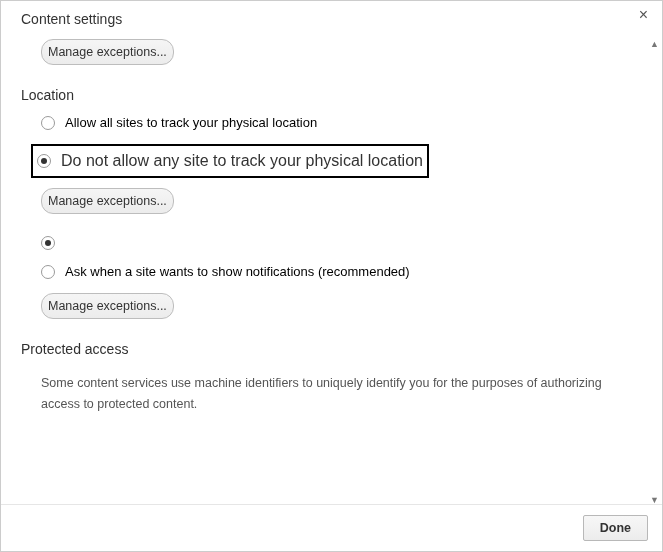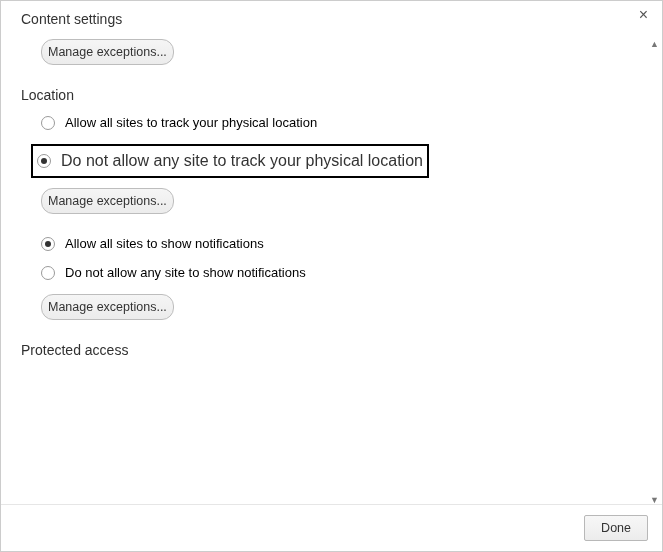--- a/index.html
+++ b/index.html
@@ -108,20 +108,21 @@
     font-size: 12.5px;
     color: #555;
     padding: 4px 0 0 20px;
     line-height: 1.7;
   }
   .footer {
     border-top: 1px solid #e6e6e6;
     padding: 10px 14px;
     display: flex;
     justify-content: flex-end;
+    font-weight: bold;
   }
   .done-btn {
     background: linear-gradient(#f7f7f7, #ececec);
     border: 1px solid #b8b8b8;
     border-radius: 2px;
     padding: 5px 16px;
     font-size: 12.5px;
     color: #333;
     cursor: pointer;
   }
@@ -172,36 +173,36 @@
       </div>
       <div class="btn">Manage exceptions...</div>
     </div>
 
     
     <div class="section">
       <div class="options">
 
         <div class="radio-row">
           <span class="radio selected"></span>
-          <span>Allow all sites to show notifications</span>
-        </div>
-
+        </div>
 
         <div class="radio-row">
           <span class="radio"></span>
-          <span>Do not allow any site to show notifications</span>
-        </div>
+          <span>Ask when a site wants to show notifications (recommended)</span>
+        </div>
+
 
       </div>
       <div class="btn">Manage exceptions...</div>
     </div>
 
     
     <div class="section">
       <div class="section-title">Protected access</div>
+      <div class="desc">Some content services use machine identifiers to uniquely identify you for the purposes of authorizing access to protected content.</div>
     </div>
 
   </div>
 
   <div class="footer">
     <div class="done-btn">Done</div>
   </div>
 
   <span class="scroll-arrow-top">▲</span>
   <span class="scroll-arrow-bottom">▼</span>

